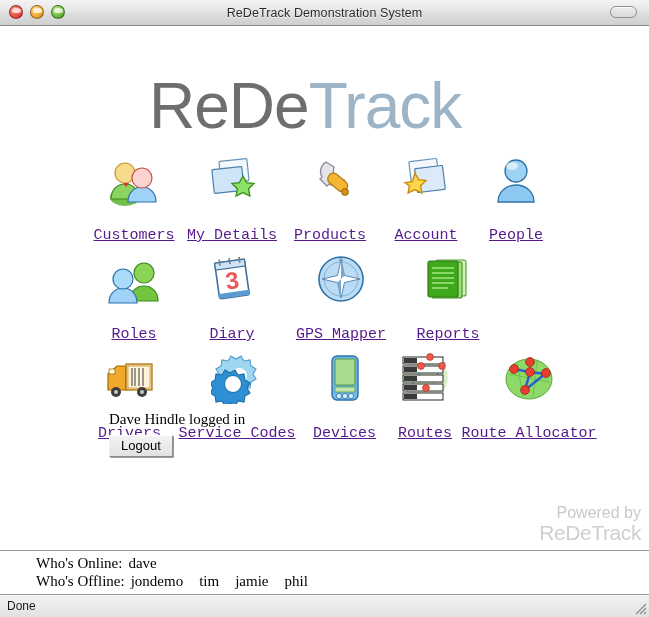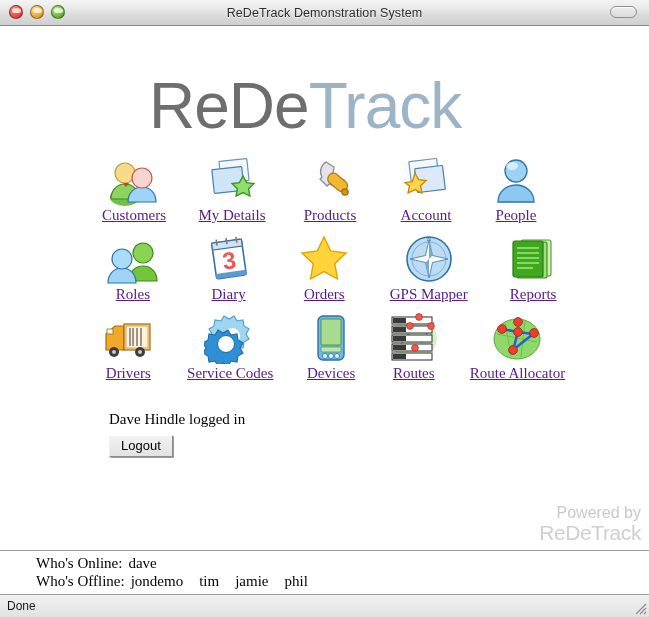--- a/index.html
+++ b/index.html
@@ -46,23 +46,23 @@
     white-space:nowrap;
   }
   .logo .rede{color:#6e6e6e;margin-left:36px;}
   .logo .track{color:#9db4c6;}
 
   .grid{position:absolute;left:98px;top:128px;width:470px;}
   .row{display:flex;margin-bottom:8px;}
   .cell{display:flex;flex-direction:column;align-items:center;text-align:center;}
   .icon-box{width:52px;height:52px;position:relative;margin-bottom:2px;}
   .cell .lbl{
-    font-family:Liberation Serif, serif;
+    font-family:Liberation Mono, monospace;
     font-size:15px;color:#551a8b;text-decoration:underline;
-    white-space:nowrap;line-height:15px;cursor:pointer;
+    white-space:nowrap;line-height:15px;cursor:pointer;margin-top:20px;
   }
 
   .login{position:absolute;left:109px;top:385px;}
   .login .who{font-family:"Liberation Serif",serif;font-size:15px;color:#000;}
   .btn{
     margin-top:7px;display:inline-block;padding:2px 11px 3px;
     font-family:"Liberation Sans",sans-serif;font-size:13px;color:#000;
     background:linear-gradient(to bottom,#f3f3f3,#e2e2e2);
     border:1px solid #8e8e8e;border-top-color:#fff;border-left-color:#f0f0f0;
     box-shadow:1px 1px 0 #9a9a9a;cursor:pointer;border-radius:1px;
@@ -203,28 +203,20 @@
                 <text x="26" y="36" font-family="Liberation Sans, sans-serif" font-size="24" font-weight="bold" fill="#e8595a" text-anchor="middle">3</text>
                 <line x1="16" y1="5" x2="16" y2="11" stroke="#7a7a7a" stroke-width="1.6"></line>
                 <line x1="26" y1="5" x2="26" y2="11" stroke="#7a7a7a" stroke-width="1.6"></line>
                 <line x1="36" y1="5" x2="36" y2="11" stroke="#7a7a7a" stroke-width="1.6"></line>
               </g>
             </svg>
           </div>
           <div class="lbl">Diary</div>
         </div>
 
-        <div class="cell" style="width:72px;">
-          <div class="icon-box">
-            <svg viewBox="0 0 52 52" width="52" height="52">
-              <path d="M26 4l6.6 13.9L48 20l-11.2 10.7L39.5 46 26 38.6 12.5 46l2.7-15.3L4 20l15.4-2.1z" fill="#ffd43a" stroke="#e0a306" stroke-width="1.4"></path>
-            </svg>
-          </div>
-          <div class="lbl">Orders</div>
-        </div>
 
         <div class="cell" style="width:94px;">
           <div class="icon-box">
             <svg viewBox="0 0 52 52" width="52" height="52">
               <circle cx="26" cy="26" r="22" fill="#bcdcf5" stroke="#2f73a8" stroke-width="1.6"></circle>
               <circle cx="26" cy="26" r="17" fill="none" stroke="#6da4cd" stroke-width=".8"></circle>
               <path d="M26 7l3.5 15.5L45 26l-15.5 3.5L26 45l-3.5-15.5L7 26l15.5-3.5z" fill="#ffffff" stroke="#4c7ea8" stroke-width=".9"></path>
               <path d="M26 7l3.5 15.5L26 26z" fill="#7ba9cd"></path>
               <path d="M26 45l-3.5-15.5L26 26z" fill="#7ba9cd"></path>
               <text x="26" y="8" font-size="6" text-anchor="middle" fill="#2f5a7d" font-family="Liberation Serif, serif">N</text>

